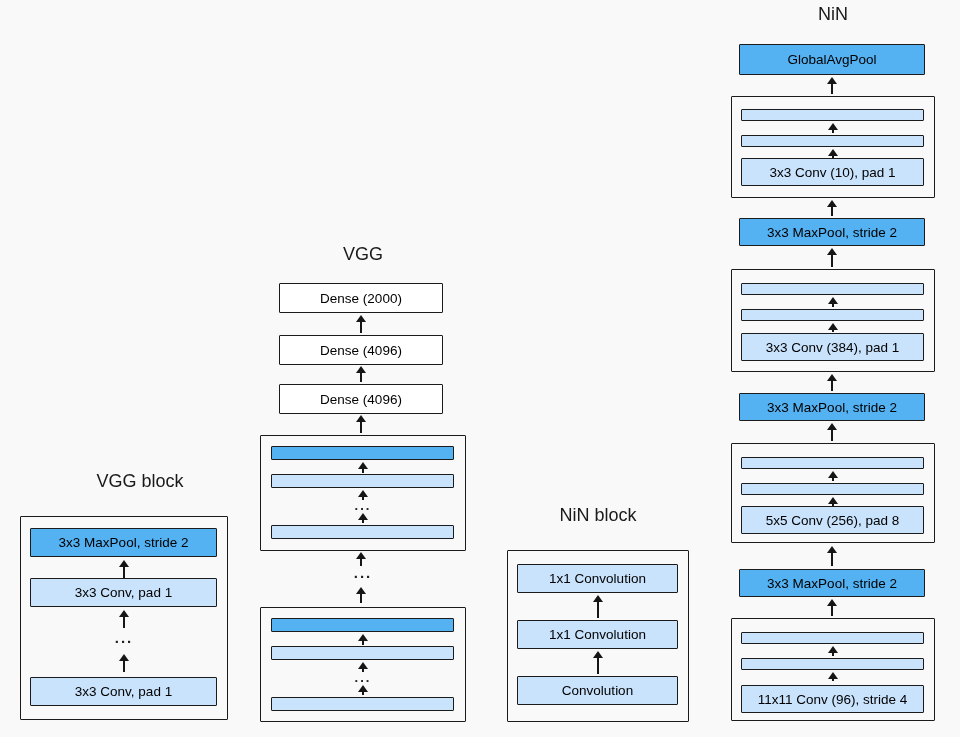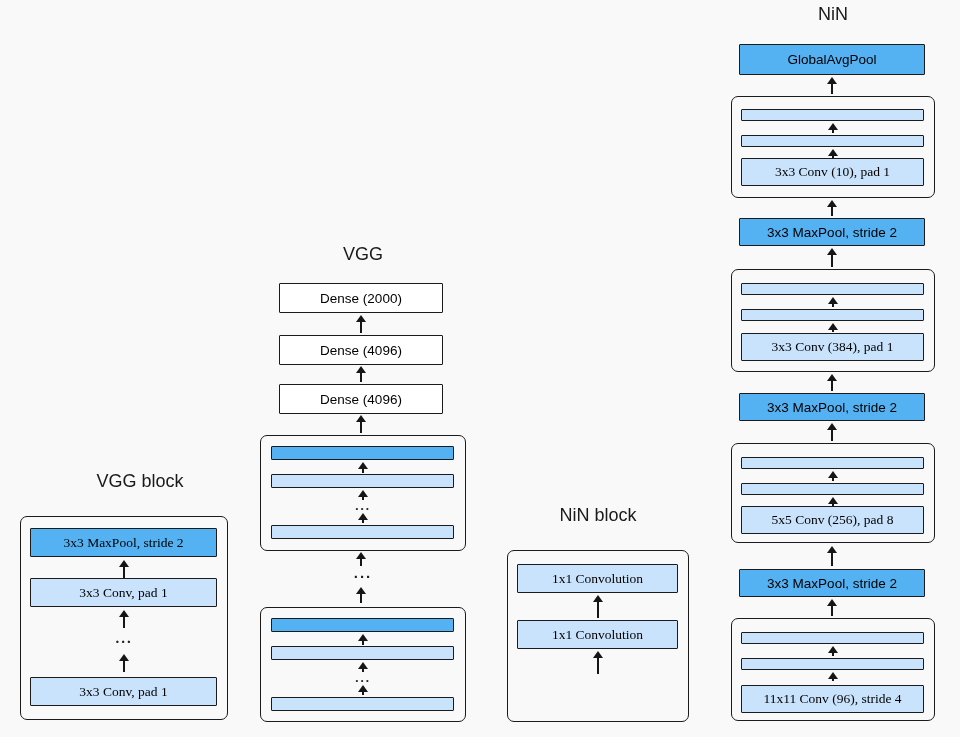--- a/index.html
+++ b/index.html
@@ -21,21 +21,21 @@
   }
   .box{
     position:absolute;border:1.5px solid var(--outline);box-sizing:border-box;
     display:flex;align-items:center;justify-content:center;
     font-size:13.5px;color:#000;white-space:nowrap;border-radius:1px;
   }
   .dark{background:var(--pool-fill);}
   .light{background:var(--conv-fill);}
   .white{background:var(--dense-fill);}
   .group{
-    position:absolute;border:1.7px solid var(--outline);box-sizing:border-box;border-radius:7px;font-family:Liberation Serif, serif;
+    position:absolute;border:1.7px solid var(--outline);box-sizing:border-box;border-radius:1px;
   }
   .bar{
     position:absolute;border:1.4px solid var(--outline);box-sizing:border-box;border-radius:1px;
   }
   .arrow{position:absolute;width:12px;}
   .arrow::before{
     content:"";position:absolute;left:50%;margin-left:-1px;top:5px;bottom:0;width:2px;background:#161616;
   }
   .arrow::after{
     content:"";position:absolute;left:50%;margin-left:-5px;top:0;width:0;height:0;
@@ -96,20 +96,21 @@
   <div class="bar light" style="left:10px;top:89px;width:183px;height:14px;"></div>
 </div>
 
 <div class="title" style="left:507px;top:506px;width:182px;">NiN block</div>
 
 <div class="group" style="left:507px;top:550px;width:182px;height:172px;">
   <div class="box light" style="left:9px;top:13px;width:161px;height:29px;">1x1 Convolution</div>
   <div class="arrow center" style="top:44px;height:23px;"></div>
   <div class="box light" style="left:9px;top:69px;width:161px;height:29px;">1x1 Convolution</div>
   <div class="arrow center" style="top:100px;height:23px;"></div>
+  <div class="box light" style="left:9px;top:125px;width:161px;height:29px;">Convolution</div>
 </div>
 
 <div class="title" style="left:731px;top:5px;width:204px;">NiN</div>
 
 <div class="box dark" style="left:739px;top:44px;width:186px;height:31px;">GlobalAvgPool</div>
 <div class="arrow" style="left:826px;top:77px;height:17px;"></div>
 
 <div class="group" style="left:731px;top:96px;width:204px;height:102px;">
   <div class="bar light" style="left:9px;top:12px;width:183px;height:12px;"></div>
   <div class="arrow center" style="top:26px;height:10px;"></div>

